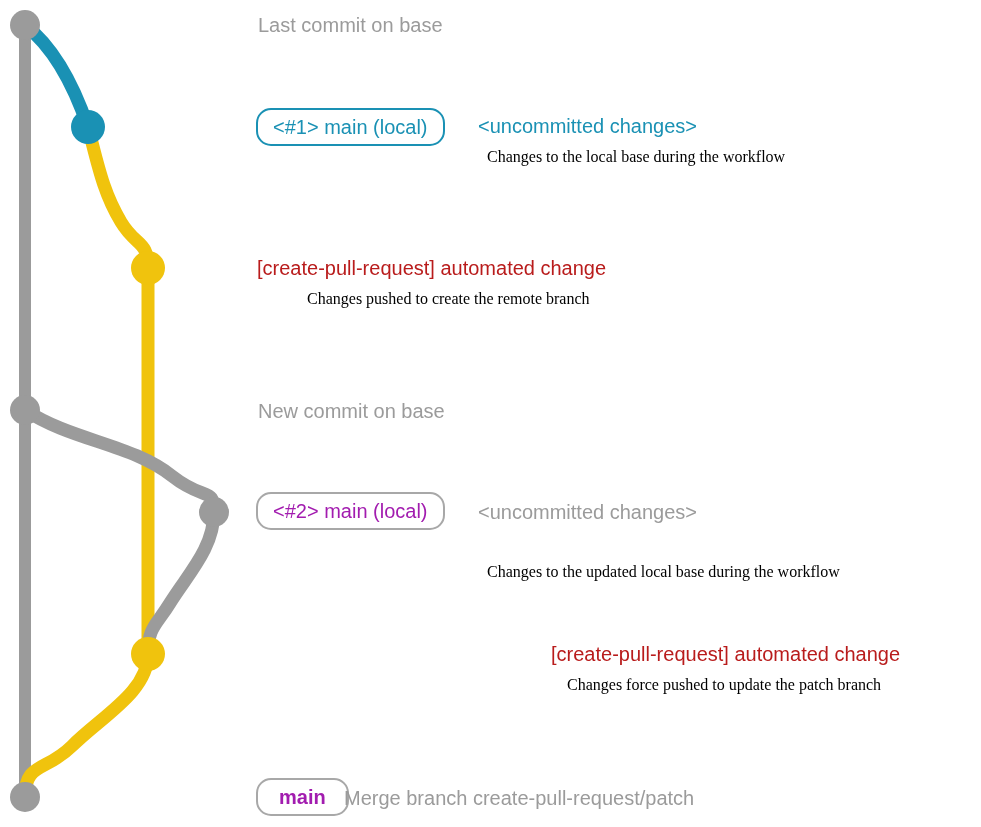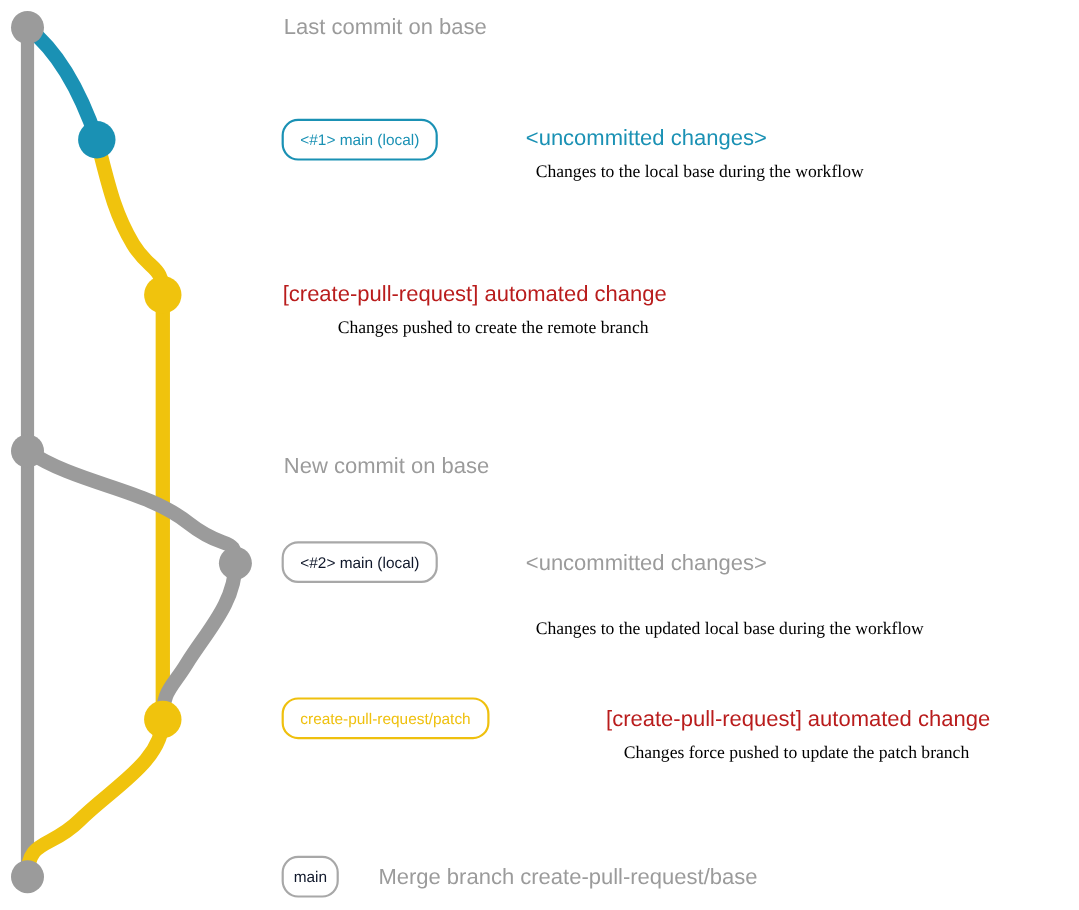--- a/index.html
+++ b/index.html
@@ -16,26 +16,26 @@
   .sans { font-family: "Liberation Sans", sans-serif; font-size: 20px; line-height: 28px; }
   .serif { font-family: "Liberation Serif", serif; font-size: 16px; line-height: 28px; color: #000000; }
   .c-gray   { color: #9b9b9b; }
   .c-teal   { color: #1a91b4; }
   .c-yellow { color: #b91c1c; }
   .badge {
     display: inline-block;
     border: 2px solid;
     border-radius: 15px;
     padding: 3px 15px;
-    font-size: 14px;
+    font-size: 20px;
     line-height: 28px;
     background: #ffffff;
   }
   .b-teal   { border-color: #1a91b4; color: #1a91b4; }
-  .b-gray   { border-color: #a8a8a8; color: #0f172a; }
+  .b-gray   { border-color: #a8a8a8; color: #a21caf; }
   .b-yellow { border-color: #efc00e; color: #efc00e; }
 </style>
 </head>
 <body>
 
 <div id="stage">
 
   <svg id="graph-svg" width="981" height="827" viewBox="0 0 981 827">
 
     <path d="M25,25 L25,797" fill="none" stroke-width="12" stroke-linecap="round" stroke="#9b9b9b"></path>
@@ -61,32 +61,29 @@
 
   <div class="abs" style="left:256px; top:108px;">
     <span class="badge b-teal">&lt;#1&gt; main (local)</span>
   </div>
   <div class="abs sans c-teal" style="left:478px; top:112px;">&lt;uncommitted changes&gt;</div>
   <div class="abs serif" style="left:487px; top:143px;">Changes to the local base during the workflow</div>
 
   <div class="abs sans c-yellow" style="left:257px; top:254px;">[create-pull-request] automated change</div>
   <div class="abs serif" style="left:271px; top:285px;margin-left:36px;">Changes pushed to create the remote branch</div>
 
-  <div class="abs sans c-gray" style="left:258px; top:397px;margin-top:13px;">New commit on base</div>
+  <div class="abs sans c-gray" style="left:258px; top:397px;">New commit on base</div>
 
   <div class="abs" style="left:256px; top:492px;">
     <span class="badge b-gray">&lt;#2&gt; main (local)</span>
   </div>
   <div class="abs sans c-gray" style="left:478px; top:498px;">&lt;uncommitted changes&gt;</div>
   <div class="abs serif" style="left:487px; top:558px;">Changes to the updated local base during the workflow</div>
 
-  <div class="abs" style="left:256px; top:634px;">
-    <span class="badge b-yellow">create-pull-request/patch</span>
-  </div>
   <div class="abs sans c-yellow" style="left:551px; top:640px;">[create-pull-request] automated change</div>
   <div class="abs serif" style="left:567px; top:671px;">Changes force pushed to update the patch branch</div>
 
   <div class="abs" style="left:256px; top:778px;">
-    <span class="badge b-gray" style="padding:3px 9px;">main</span>
+    <span class="badge b-gray" style="padding:3px 21px;font-weight:bold;">main</span>
   </div>
-  <div class="abs sans c-gray" style="left:344px; top:784px;">Merge branch create-pull-request/base</div>
+  <div class="abs sans c-gray" style="left:344px; top:784px;">Merge branch create-pull-request/patch</div>
 
 </div>
 
 </body></html>

